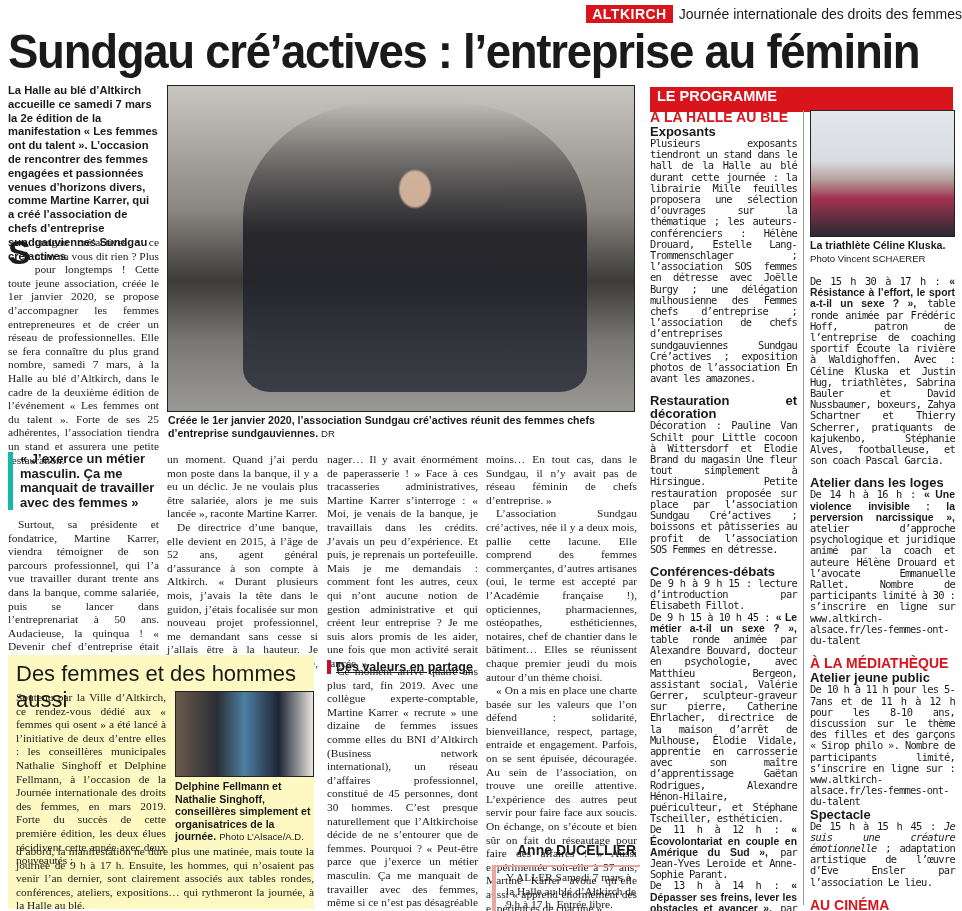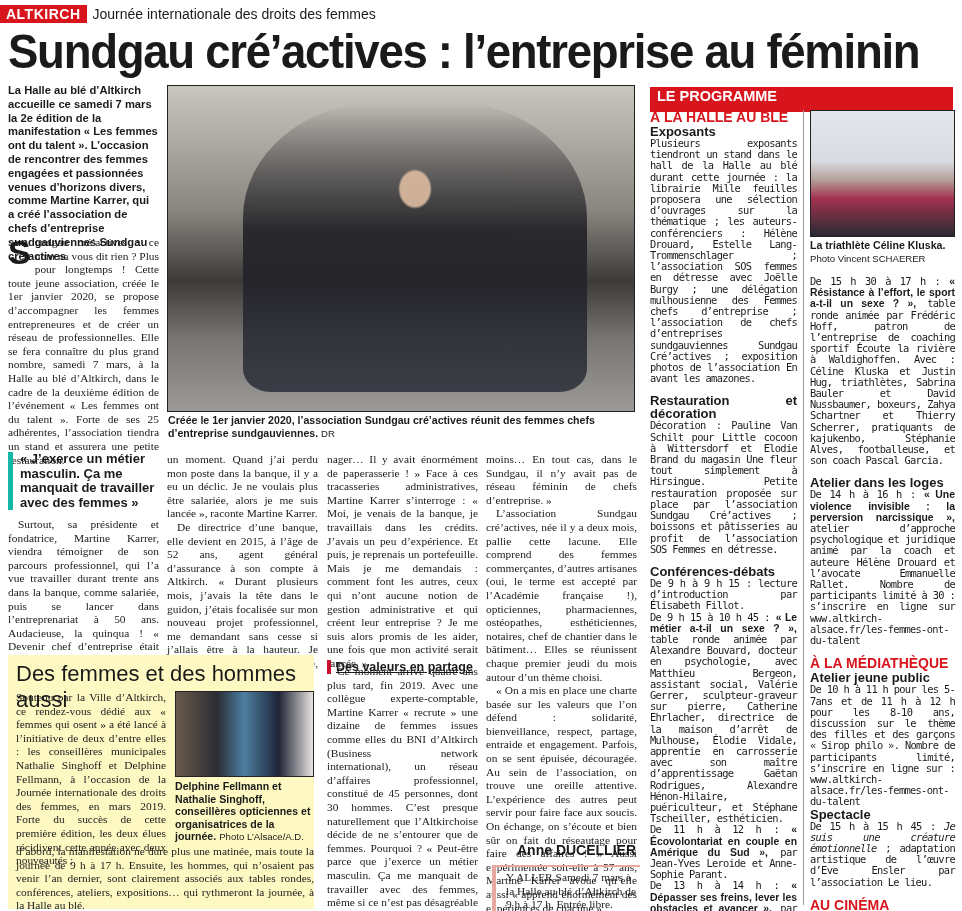--- a/index.html
+++ b/index.html
@@ -1,18 +1,18 @@
 <!DOCTYPE html>
 <html><head>
 <meta charset="utf-8">
 <style>
   html,body{margin:0;padding:0;background:#fff;}
   body{width:962px;height:911px;position:relative;overflow:hidden;font-family:"Liberation Serif",serif;color:#1a1a1a;}
   .abs{position:absolute;}
-  .kicker{top:6px;left:0;width:962px;text-align:left;font-family:"Liberation Sans",sans-serif;font-size:14px;}
+  .kicker{top:6px;left:0;width:962px;text-align:right;font-family:"Liberation Sans",sans-serif;font-size:14px;}
   .kicker .tag{background:#d8141c;color:#fff;font-weight:bold;padding:1px 6px;margin-right:6px;letter-spacing:.5px;}
   .headline{top:22px;left:8px;width:950px;font-family:"Liberation Sans",sans-serif;font-weight:bold;font-size:49px;letter-spacing:-1.4px;line-height:58px;white-space:nowrap;transform:scaleX(0.93);transform-origin:left;}
   .lead{top:84px;left:8px;width:150px;font-family:"Liberation Sans",sans-serif;font-weight:bold;font-size:11.2px;line-height:13.8px;}
   .body{font-size:11.4px;line-height:13.6px;text-align:justify;hyphens:auto;}
   .body p{margin:0;text-indent:10px;}
   .dropcap{float:left;font-family:"Liberation Sans",sans-serif;font-weight:bold;font-size:34px;line-height:28px;margin:2px 4px 0 0;}
   .quote{border-left:5px solid #14b8a6;padding-left:7px;font-family:"Liberation Sans",sans-serif;font-weight:bold;font-size:13px;line-height:14.5px;}
   .photo{background:linear-gradient(180deg,#c9c6bf 0%,#8a8680 38%,#3c3b3a 60%,#787674 78%,#9c9a96 100%);border:1px solid #222;}
   .photo .people{position:absolute;left:16%;right:10%;top:5%;bottom:6%;background:radial-gradient(ellipse at 50% 30%,#d9b79b 0 6%,transparent 7%),linear-gradient(180deg,transparent 0,#1d1d22 45%,#2c2f3a 100%);border-radius:40% 40% 8% 8%;opacity:.85;}
   .caption{font-family:"Liberation Sans",sans-serif;font-weight:bold;font-size:10.6px;line-height:12.5px;}
@@ -81,21 +81,21 @@
 <div class="abs signature" style="top:842px;left:486px;width:150px;">Anne DUCELLIER</div>
 <div class="abs yaller" style="top:865px;left:492px;width:130px;">
   <b>Y ALLER</b> <span>Samedi 7 mars à la Halle au blé d’Altkirch de 9 h à 17 h. Entrée libre.</span>
 </div>
 
 <div class="abs box">
   <div class="box-title">Des femmes et des hommes aussi</div>
   <div class="body" style="position:absolute;top:36px;left:8px;width:150px;">Soutenu par la Ville d’Altkirch, ce rendez-vous dédié aux « femmes qui osent » a été lancé à l’initiative de deux d’entre elles : les conseillères municipales Nathalie Singhoff et Delphine Fellmann, à l’occasion de la Journée internationale des droits des femmes, en mars 2019. Forte du succès de cette première édition, les deux élues récidivent cette année avec deux nouveautés :</div>
   <div class="photo" style="position:absolute;top:36px;left:167px;width:137px;height:84px;background:linear-gradient(90deg,#6b5a4c 0%,#2b2d35 30%,#4d7fa2 50%,#1f2436 75%,#e8e4e0 100%);"></div>
   <div class="caption" style="position:absolute;top:125px;left:167px;width:140px;">
-    <span>Delphine Fellmann et Nathalie Singhoff, conseillères opticiennes et organisatrices de la journée.</span> <span class="credit">Photo L’Alsace/A.D.</span>
+    <span>Delphine Fellmann et Nathalie Singhoff, conseillères simplement et organisatrices de la journée.</span> <span class="credit">Photo L’Alsace/A.D.</span>
   </div>
   <div class="body" style="position:absolute;top:190px;left:8px;width:298px;">d’abord, la manifestation ne dure plus une matinée, mais toute la journée de 9 h à 17 h. Ensuite, les hommes, qui n’osaient pas venir l’an dernier, sont clairement associés aux tables rondes, conférences, ateliers, expositions… qui rythmeront la journée, à la Halle au blé.</div>
 </div>
 
 <div class="abs prog-bar"><span>LE PROGRAMME</span></div>
 <div class="abs vrule" style="top:110px;left:803px;height:795px;"></div>
 
 <div class="abs prog" style="top:110px;left:650px;width:147px;">
   <div class="red">À LA HALLE AU BLÉ</div>
   <div class="sec">Exposants</div>

